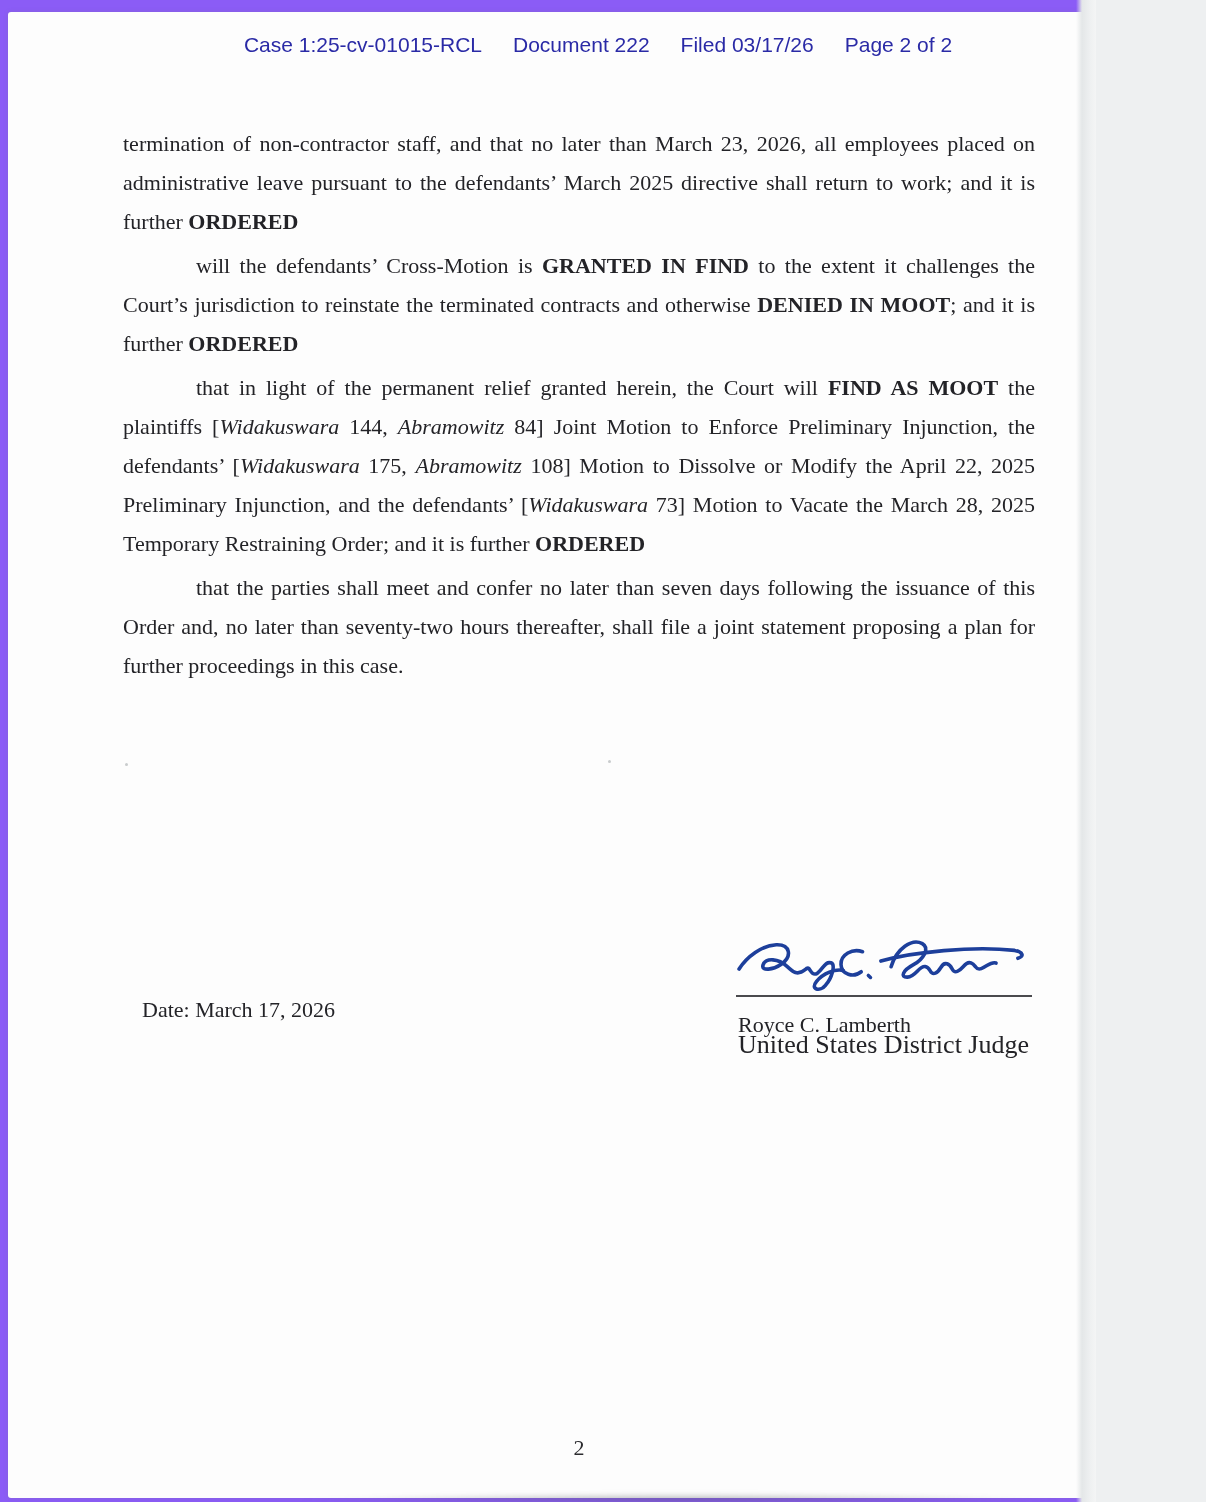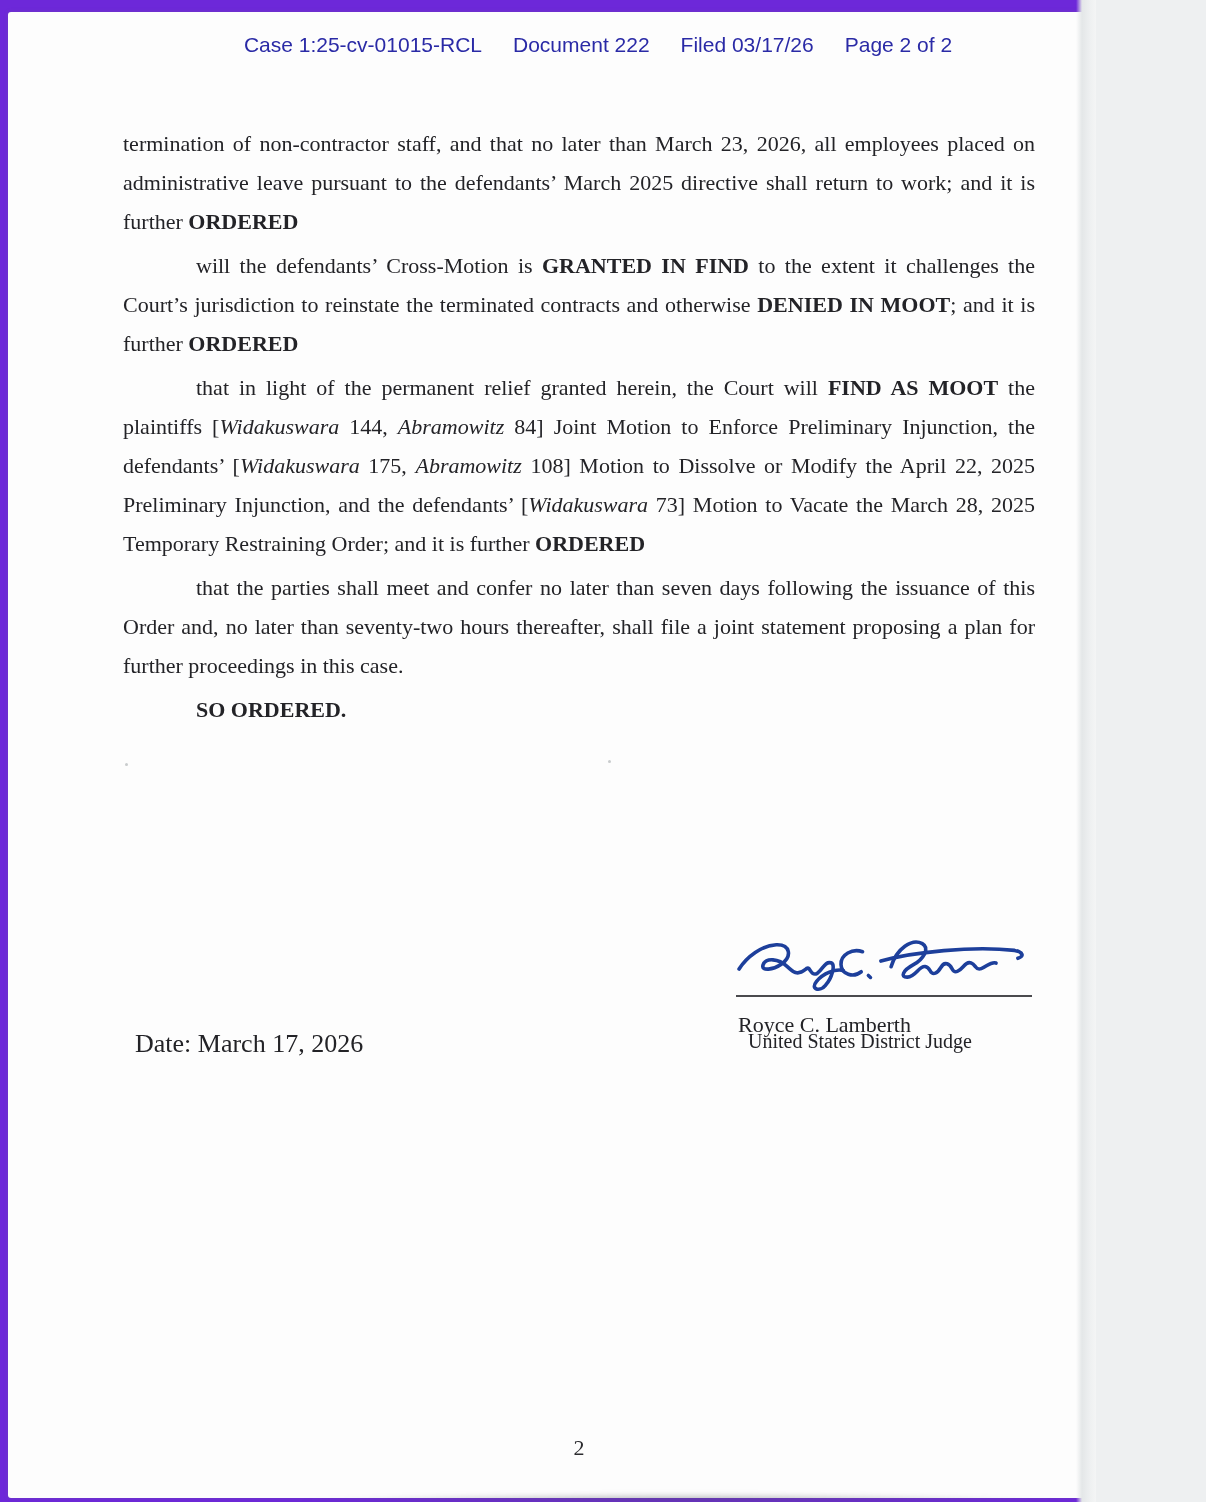--- a/index.html
+++ b/index.html
@@ -2,21 +2,21 @@
 <html style="--header-blue: #2a2aa6; --ink: #1d3f9b;"><head>
 <meta charset="utf-8">
 <style>
   html, body { margin: 0; padding: 0; }
   body { background: #eef0f1; font-family: "Liberation Serif", serif; }
 
   .viewport {
     position: relative;
     width: 1096px;
     height: 1502px;
-    background: #6d28d9;
+    background: #8b5cf6;
     overflow: hidden;
   }
 
   
   .page {
     position: absolute;
     left: 8px;
     top: 12px;
     width: 1180px;
     height: 1486px;
@@ -92,25 +92,24 @@
     text-align: justify;
   }
   .doc-body p.para { margin: 0 0 5px 0; }
   .doc-body p.para.indent { text-indent: 73px; }
   .doc-body span.b { font-weight: bold; }
   .doc-body span.i { font-style: italic; }
 
   
   .date-line {
     position: absolute;
-    left: 127px;
+    left: 134px;
     top: 985px;
-    font-size: 26px;
+    font-size: 22px;
     color: #232327;
-    margin-top: 32px;
   }
   .sig-block {
     position: absolute;
     left: 728px;
     top: 920px;
     width: 296px;
     color: #232327;
   }
   .sig-ink {
     position: absolute;
@@ -137,23 +136,23 @@
   }
   .signer-name {
     position: absolute;
     left: 2px;
     top: 80px;
     font-size: 22px;
     white-space: nowrap;
   }
   .signer-title {
     position: absolute;
-    left: 12px;
+    left: 2px;
     top: 98px;
-    font-size: 20px;
+    font-size: 26px;
     white-space: nowrap;
   }
 
   .page-number {
     position: absolute;
     left: 115px;
     top: 1423px;
     width: 912px;
     text-align: center;
     font-size: 22px;
@@ -171,21 +170,20 @@
       <span>Document 222</span>
       <span>Filed 03/17/26</span>
       <span>Page 2 of 2</span>
     </div>
 
     <div class="doc-body">
         <p class="para"><span>termination of non-contractor staff, and that no later than March 23, 2026, all employees placed on administrative leave pursuant to the defendants’ March 2025 directive shall return to work; and it is further </span><span class="b">ORDERED</span></p>
         <p class="para indent"><span>will the defendants’ Cross-Motion is </span><span class="b">GRANTED IN FIND</span><span> to the extent it challenges the Court’s jurisdiction to reinstate the terminated contracts and otherwise </span><span class="b">DENIED IN MOOT</span><span>; and it is further </span><span class="b">ORDERED</span></p>
         <p class="para indent"><span>that in light of the permanent relief granted herein, the Court will </span><span class="b">FIND AS MOOT</span><span> the plaintiffs [</span><span class="i">Widakuswara</span><span> 144, </span><span class="i">Abramowitz</span><span> 84] Joint Motion to Enforce Preliminary Injunction, the defendants’ [</span><span class="i">Widakuswara</span><span> 175, </span><span class="i">Abramowitz</span><span> 108] Motion to Dissolve or Modify the April 22, 2025 Preliminary Injunction, and the defendants’ [</span><span class="i">Widakuswara</span><span> 73] Motion to Vacate the March 28, 2025 Temporary Restraining Order; and it is further </span><span class="b">ORDERED</span></p>
         <p class="para indent"><span>that the parties shall meet and confer no later than seven days following the issuance of this Order and, no later than seventy-two hours thereafter, shall file a joint statement proposing a plan for further proceedings in this case.</span></p>
-        <p class="para indent"><span class="b">SO ORDERED.</span></p>
       </div>
 
     <div class="date-line">Date: March 17, 2026</div>
 
     <div class="sig-block">
       <svg class="sig-ink" viewBox="0 0 300 64" aria-hidden="true">
         <path d="M6,32 C14,20 30,9 44,9 C58,9 60,21 48,29 C40,34 28,35 30,29 C33,21 46,23 54,31 C60,37 64,41 72,35 C78,29 76,43 84,39 C90,35 92,27 98,29 C103,31 98,45 92,51 C86,58 76,55 83,47 C90,39 102,35 110,37"></path>
         <path d="M130,19 C120,15 108,21 108,31 C108,41 120,45 128,39"></path>
         <path d="M135,43 l2,2"></path>
         <path d="M158,35 C164,17 180,7 190,13 C198,18 190,29 180,34 C170,39 166,46 174,46 C182,46 186,35 192,36 C198,37 196,45 202,43 C208,41 208,32 214,34 C220,36 218,44 224,42 C230,40 232,32 238,34 C243,36 242,42 248,40 C254,38 258,33 263,35"></path>

